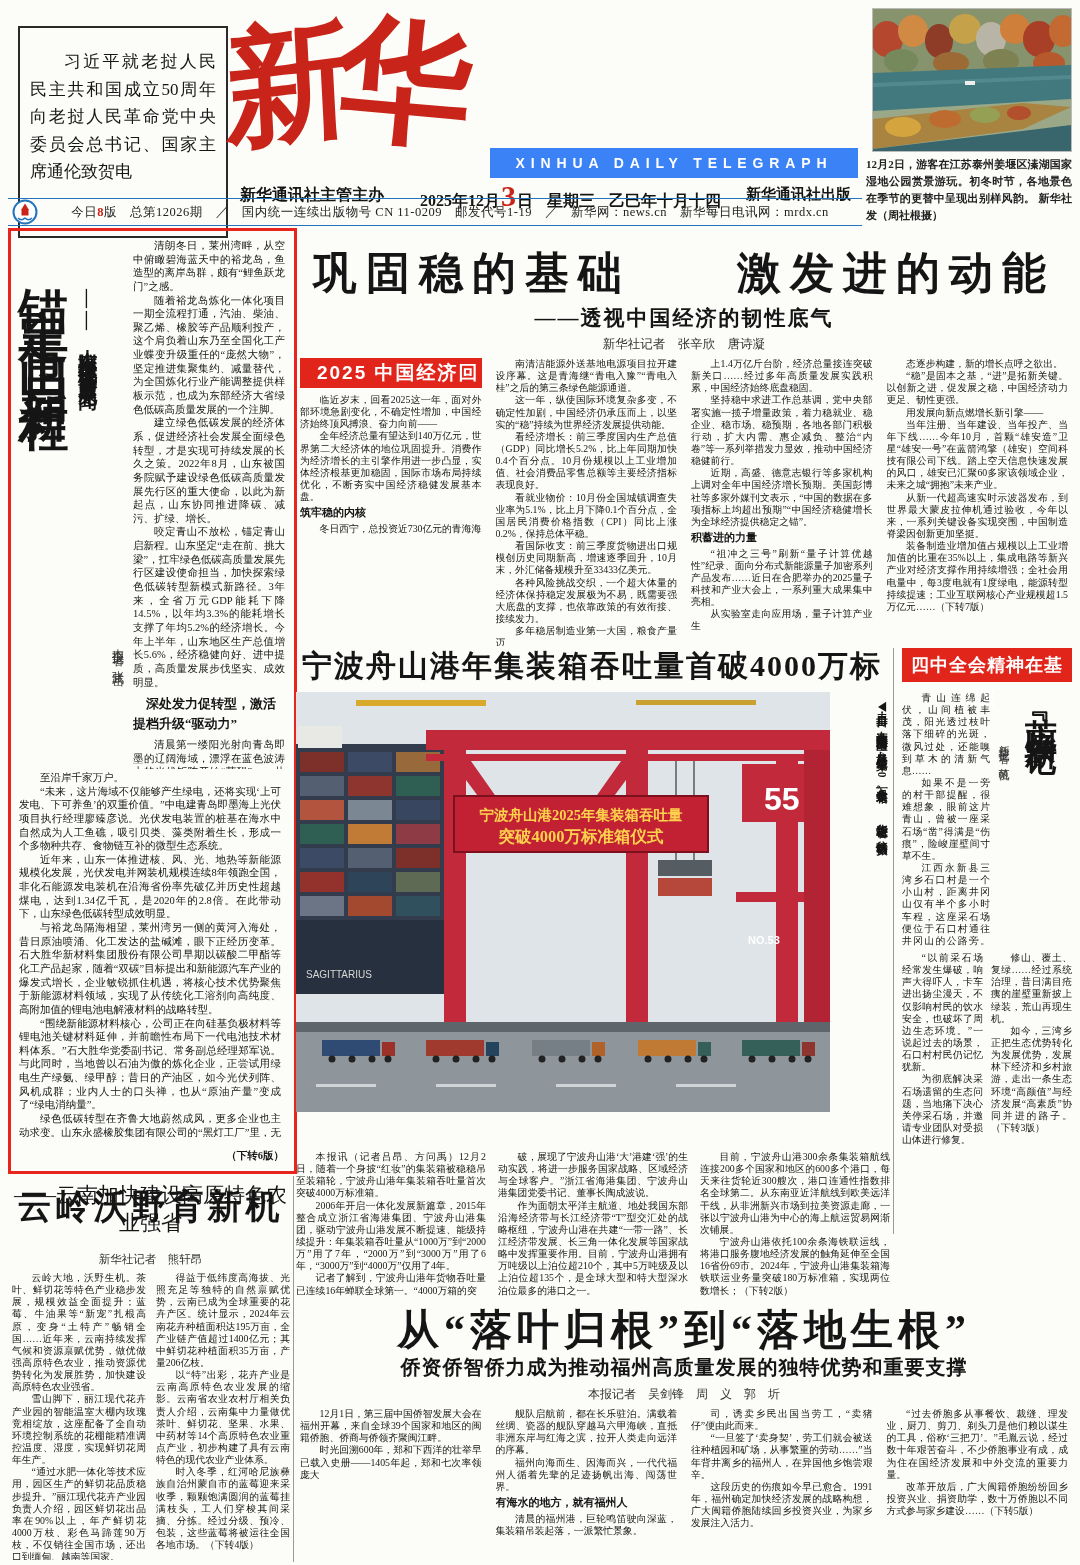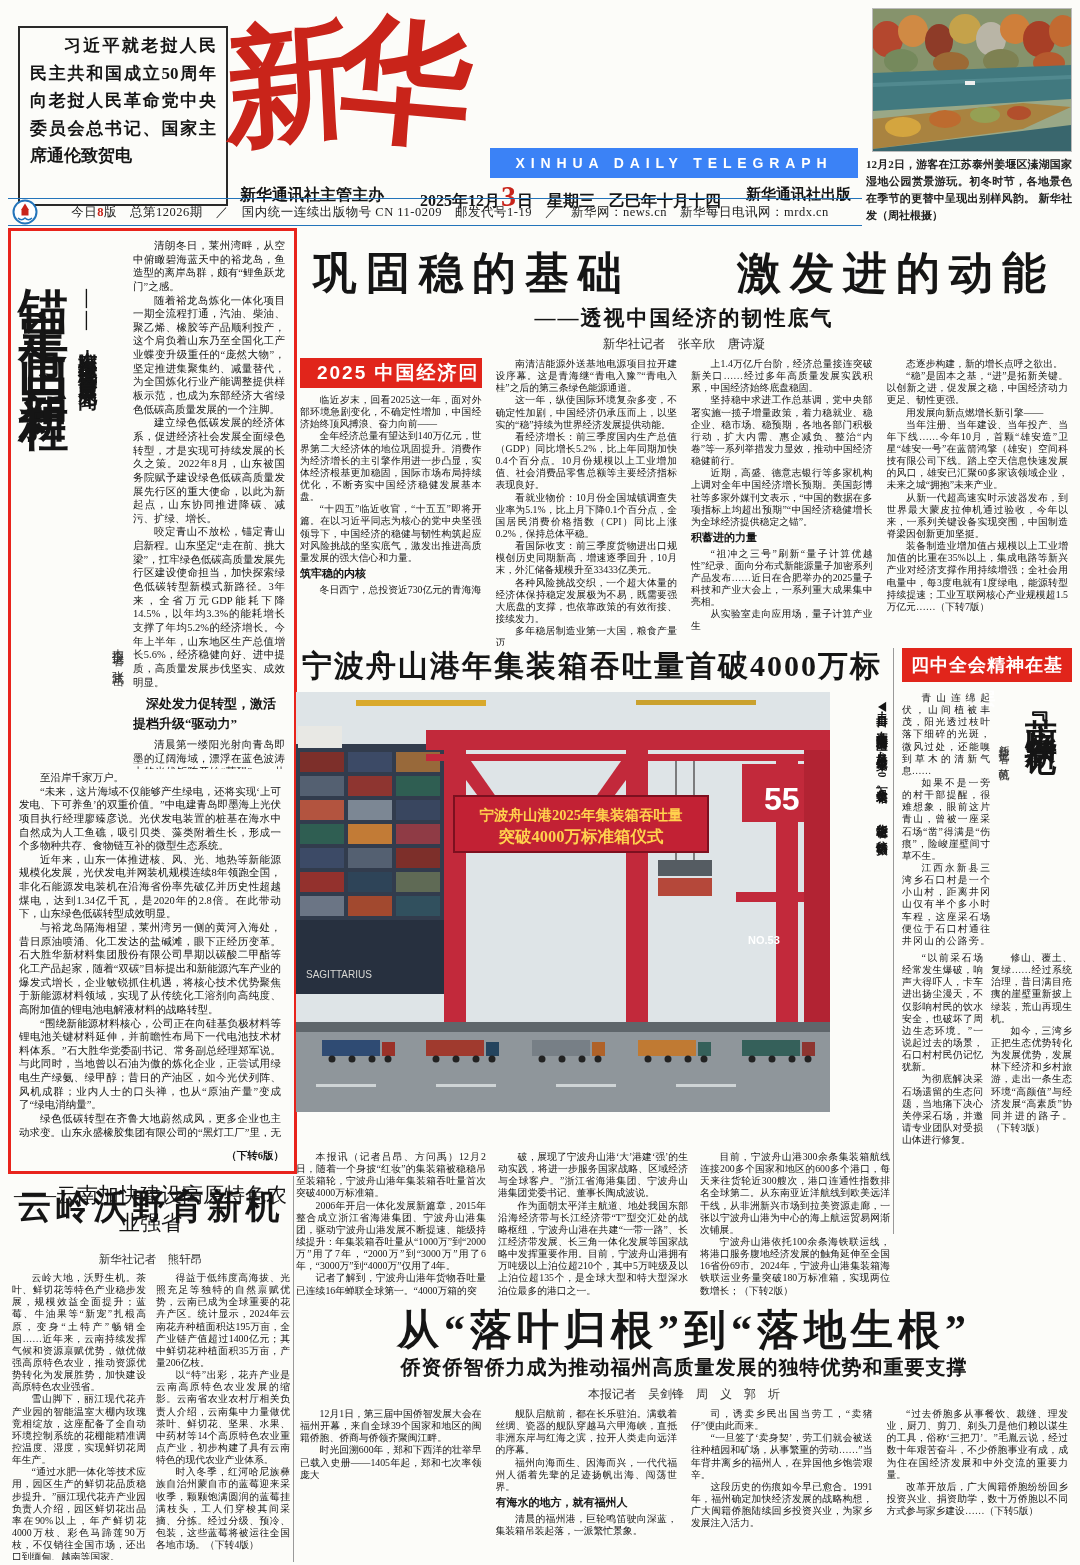--- a/index.html
+++ b/index.html
@@ -12,22 +12,22 @@
   .ctr{text-align:center;}
   .v{writing-mode:vertical-rl;}
   .p p{margin:0;text-indent:2em;text-align:justify;}
   .body-sm{font-size:9.8px;line-height:1.24;overflow:hidden;text-align:justify;}
   .body-md{font-size:10.5px;line-height:1.3;overflow:hidden;text-align:justify;}
   .cols{display:flex;}
   .cols>div{overflow:hidden;}
   .sub-h{font-weight:bold;text-align:center;text-indent:0 !important;font-size:11px;margin:3px 0 !important;}
   .sd-col .sub-h{text-align:left;text-indent:1em !important;font-size:13px;line-height:1.5;margin:5px 0 !important;}
   
-  .brief-box{left:18px;top:26px;width:186px;height:168px;border:2px solid #2a2a2a;padding:4px 10px;
-             font-size:17px;font-weight:bold;line-height:1.62;text-indent:2em;text-align:justify;overflow:hidden;}
+  .brief-box{left:18px;top:26px;width:186px;height:168px;border:2px solid #2a2a2a;padding:20px 10px;
+             font-size:17px;font-weight:normal;line-height:1.62;text-indent:2em;text-align:justify;overflow:hidden;}
   .cal{left:224px;top:14px;color:#c9241a;font-weight:bold;line-height:1;z-index:3;}
   .cal span{display:inline-block;font-size:128px;}
   .cal .c1{transform:rotate(-7deg) skewX(-4deg);}
   .cal .c2{transform:rotate(5deg);margin-left:-16px;font-size:136px;}
   .mast-title{left:497px;top:44px;font-size:78px;font-weight:bold;color:#c9241a;letter-spacing:12px;line-height:1;z-index:2;}
   .blue-bar{left:490px;top:148px;width:368px;height:30px;background:#3b82f6;color:#fff;display:flex;
             align-items:center;justify-content:center;letter-spacing:.42em;font-size:14px;font-weight:bold;z-index:1;}
   .dateline{font-size:16px;font-weight:bold;}
   .date-day{color:#c9241a;font-size:30px;font-weight:bold;line-height:1;margin:0 1px;}
   .nat-photo{left:872px;top:8px;width:198px;height:142px;border:1px solid #bbb;}
@@ -170,21 +170,20 @@
 
   <div class="abs eco-head ctr serif">巩固稳的基础　　激发进的动能</div>
   <div class="abs eco-sub ctr serif">——透视中国经济的韧性底气</div>
   <div class="abs eco-by ctr">新华社记者　张辛欣　唐诗凝</div>
   <div class="abs eco-cols cols">
     <div>
       <div class="badge eco-badge">2025 中国经济回眸</div>
       <div class="body-sm p" style="height:250px;overflow:hidden;">
           <p>临近岁末，回看2025这一年，面对外部环境急剧变化，不确定性增加，中国经济始终顶风搏浪、奋力向前——</p>
           <p>全年经济总量有望达到140万亿元，世界第二大经济体的地位巩固提升。消费作为经济增长的主引擎作用进一步凸显，实体经济根基更加稳固，国际市场布局持续优化，不断夯实中国经济稳健发展基本盘。</p>
-          <p>“十四五”临近收官，“十五五”即将开篇。在以习近平同志为核心的党中央坚强领导下，中国经济的稳健与韧性构筑起应对风险挑战的坚实底气，激发出推进高质量发展的强大信心和力量。</p>
           <p class="sub-h">筑牢稳的内核</p>
           <p>冬日西宁，总投资近730亿元的青海海</p>
         </div>
     </div>
     <div class="body-sm p">
         <p>南清洁能源外送基地电源项目拉开建设序幕。这是青海继“青电入豫”“青电入桂”之后的第三条绿色能源通道。</p>
         <p>这一年，纵使国际环境复杂多变，不确定性加剧，中国经济仍承压而上，以坚实的“稳”持续为世界经济发展提供动能。</p>
         <p>看经济增长：前三季度国内生产总值（GDP）同比增长5.2%，比上年同期加快0.4个百分点。10月份规模以上工业增加值、社会消费品零售总额等主要经济指标表现良好。</p>
         <p>看就业物价：10月份全国城镇调查失业率为5.1%，比上月下降0.1个百分点，全国居民消费价格指数（CPI）同比上涨0.2%，保持总体平稳。</p>
         <p>看国际收支：前三季度货物进出口规模创历史同期新高，增速逐季回升，10月末，外汇储备规模升至33433亿美元。</p>

